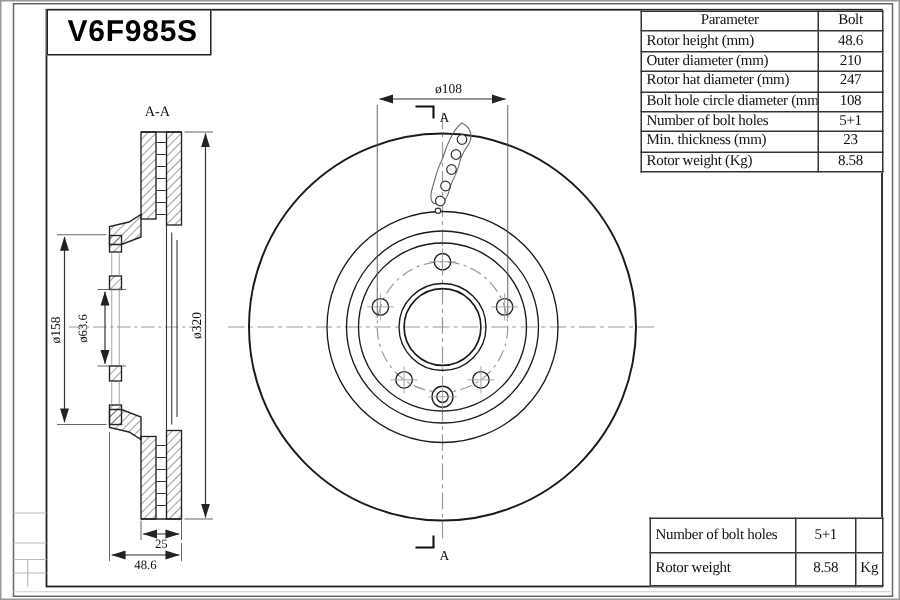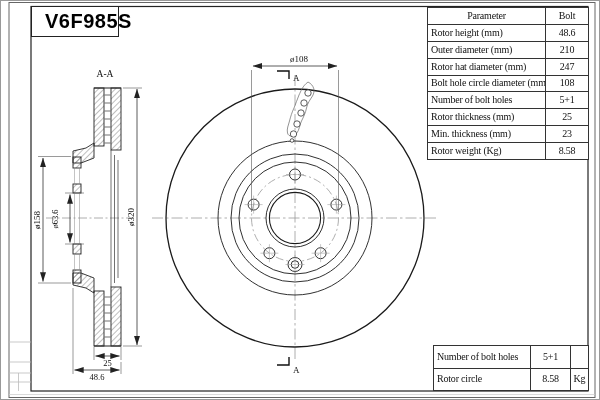--- a/index.html
+++ b/index.html
@@ -1,24 +1,24 @@
 <!DOCTYPE html>
 <html><head>
 <meta charset="utf-8">
 <style>
   html,body{margin:0;padding:0;background:#fff;}
   .sheet{position:relative;width:600px;height:400px;background:#fff;overflow:hidden;
          font-family:"Liberation Serif", serif;color:#111;}
   .sheet svg{position:absolute;left:0;top:0;}
-  .titlebox{position:absolute;left:31px;top:6px;width:88px;height:31px;
+  .titlebox{position:absolute;left:31px;top:6px;width:110px;height:31px;
             border:1.2px solid #222;box-sizing:border-box;background:#fff;
             display:flex;align-items:center;padding-left:13px;
             font-family:"Liberation Sans", sans-serif;font-weight:700;
             font-size:20px;letter-spacing:.5px;color:#000;}
-  table.spec{position:absolute;left:427px;top:7px;width:161px;height:153px;
+  table.spec{position:absolute;left:427px;top:7px;width:161px;height:108px;
              border-collapse:collapse;table-layout:fixed;background:#fff;}
   table.sum{position:absolute;left:433px;top:345px;width:155px;height:46px;
             border-collapse:collapse;table-layout:fixed;background:#fff;}
   table td,table th{border:1px solid #333;font-weight:normal;font-size:10px;
         line-height:1;padding:0 0 0 3px;white-space:nowrap;overflow:hidden;
         letter-spacing:-0.2px;color:#111;}
   table.spec col.c1{width:118px;} table.spec col.c2{width:43px;}
   table.sum col.c1{width:97px;} table.sum col.c2{width:40px;} table.sum col.c3{width:18px;}
   td.ctr,th.ctr{text-align:center;padding:0;}
   svg text{font-family:"Liberation Serif", serif;fill:#111;}
@@ -193,24 +193,20 @@
         </tr>
     <tr>
           <td>Bolt hole circle diameter (mm)</td>
           <td class="ctr">108</td>
         </tr>
     <tr>
           <td>Number of bolt holes</td>
           <td class="ctr">5+1</td>
         </tr>
     <tr>
-          <td>Rotor thickness (mm)</td>
-          <td class="ctr">25</td>
-        </tr>
-    <tr>
           <td>Min. thickness (mm)</td>
           <td class="ctr">23</td>
         </tr>
     <tr>
           <td>Rotor weight (Kg)</td>
           <td class="ctr">8.58</td>
         </tr>
   </tbody>
     </table>
 
@@ -220,20 +216,20 @@
         <col class="c2">
         <col class="c3">
       </colgroup>
     <tbody>
     <tr>
       <td>Number of bolt holes</td>
       <td class="ctr">5+1</td>
       <td class="ctr"></td>
     </tr>
     <tr>
-      <td>Rotor circle</td>
+      <td>Rotor weight</td>
       <td class="ctr">8.58</td>
       <td class="ctr">Kg</td>
     </tr>
   </tbody>
     </table>
 
 </div>
 
 </body></html>

